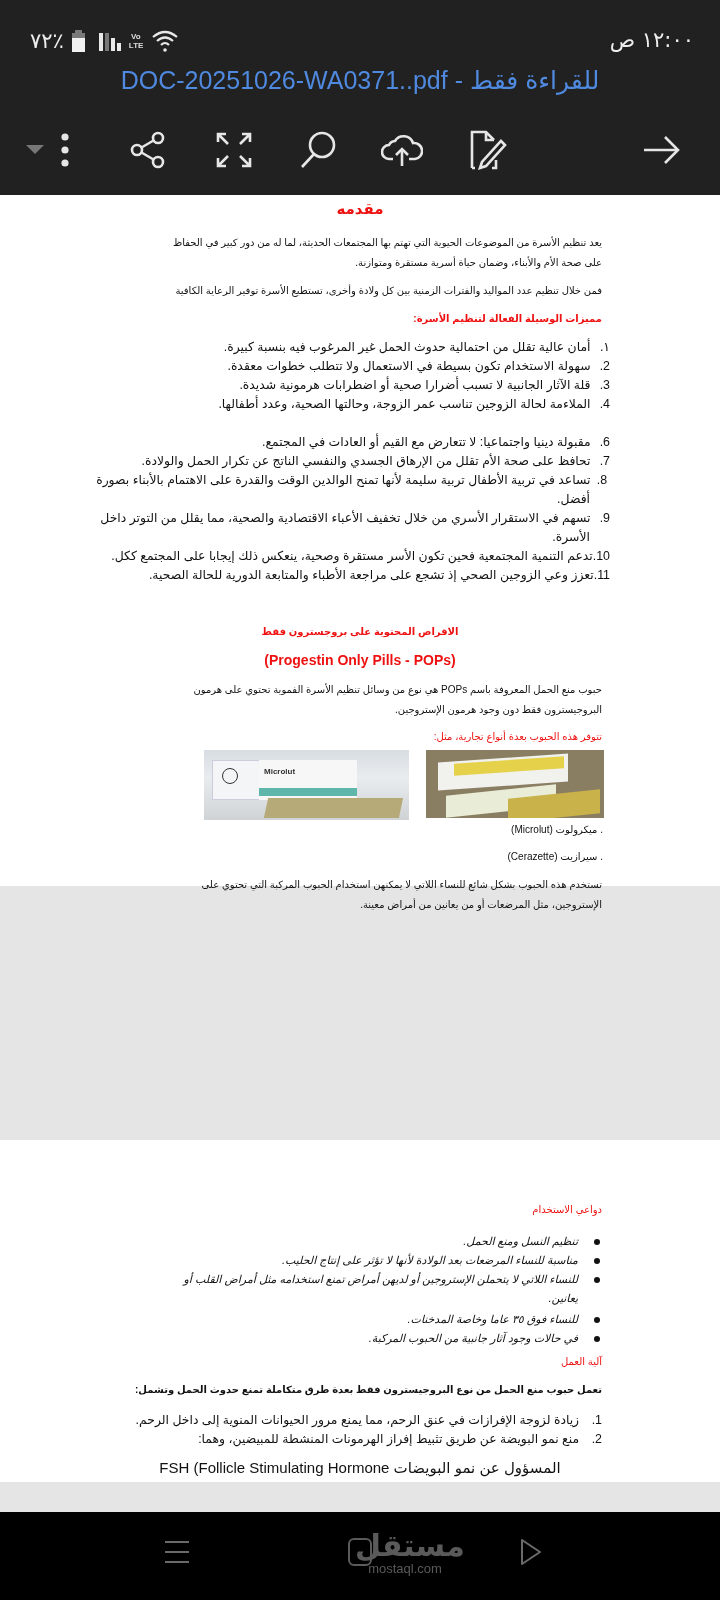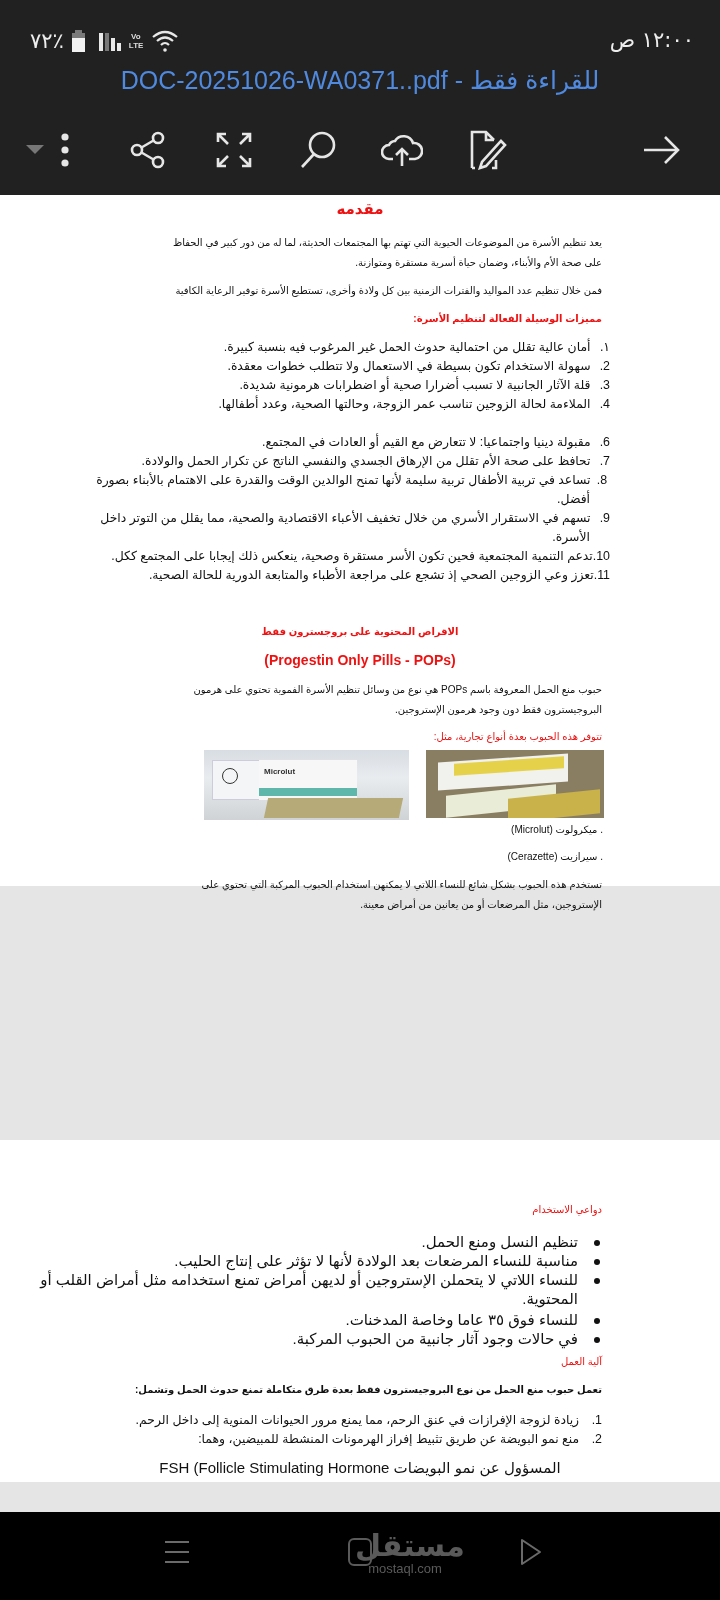--- a/index.html
+++ b/index.html
@@ -41,21 +41,21 @@
 
   .center { text-align: center; left: 0; width: 720px; }
 
   .list-row { position: absolute; right: 110px; font-size: 12.4px; color: #111; direction: rtl; text-align: right; white-space: nowrap; line-height: 19px; }
   .list-num { display: inline-block; min-width: 16px; }
 
   .pill-img { position: absolute; overflow: hidden; }
   .img-microlut { background: linear-gradient(180deg, #d8dde3 0%, #e9ecef 40%, #cfd3d6 100%); }
   .img-cerazette { background: #8a7e62; }
 
-  .bullet-row { position: absolute; right: 120px; font-size: 15px; color: #111; direction: rtl; text-align: right; line-height: 19px; white-space: nowrap; }
+  .bullet-row { position: absolute; right: 120px; font-size: 11px; color: #111; direction: rtl; text-align: right; line-height: 19px; white-space: nowrap; font-style: italic; }
   .bullet { display: inline-block; width: 6px; height: 6px; border-radius: 50%; background: #111; margin-left: 16px; vertical-align: middle; }
 
   
   .bottom-nav { position: absolute; top: 1512px; left: 0; width: 720px; height: 88px; background: #000; z-index: 5; }
   .nav-btn { position: absolute; top: 20px; height: 40px; display: flex; align-items: center; justify-content: center; cursor: pointer; }
   .watermark { position: absolute; top: 18px; left: 310px; width: 100px; text-align: center; color: #5a5a5a; margin-left: 45px; }
   .watermark .ar { font-size: 30px; font-weight: bold; line-height: 32px; font-family: "DejaVu Sans", sans-serif; }
   .watermark .en { font-size: 13px; line-height: 14px; }
 </style>
 </head>
@@ -201,21 +201,21 @@
     <div class="t rtl" style="top:680px;right:118px;">تستخدم هذه الحبوب بشكل شائع للنساء اللاتي لا يمكنهن استخدام الحبوب المركبة التي تحتوي على</div>
     <div class="t rtl" style="top:700px;right:118px;">الإستروجين، مثل المرضعات أو من يعانين من أمراض معينة.</div>
   </div>
 
   <div class="page page2">
     <div class="t rtl red" style="top:60px;right:118px;">دواعي الاستخدام</div>
 
     <div class="bullet-row" style="top:92px;"><span class="bullet"></span><span>تنظيم النسل ومنع الحمل.</span></div>
     <div class="bullet-row" style="top:111px;"><span class="bullet"></span><span>مناسبة للنساء المرضعات بعد الولادة لأنها لا تؤثر على إنتاج الحليب.</span></div>
     <div class="bullet-row" style="top:130px;"><span class="bullet"></span><span>للنساء اللاتي لا يتحملن الإستروجين أو لديهن أمراض تمنع استخدامه مثل أمراض القلب أو</span></div>
-    <div class="bullet-row" style="top:149px;right:142px;">المحتوية.</div>
+    <div class="bullet-row" style="top:149px;right:142px;">يعانين.</div>
     <div class="bullet-row" style="top:170px;"><span class="bullet"></span><span>للنساء فوق ٣٥ عاما وخاصة المدخنات.</span></div>
     <div class="bullet-row" style="top:189px;"><span class="bullet"></span><span>في حالات وجود آثار جانبية من الحبوب المركبة.</span></div>
 
     <div class="t rtl red" style="top:212px;right:118px;">آلية العمل</div>
     <div class="t rtl bold" style="top:240px;right:118px;">تعمل حبوب منع الحمل من نوع البروجيسترون فقط بعدة طرق متكاملة تمنع حدوث الحمل وتشمل:</div>
 
     <div class="list-row" style="top:271px;right:118px;"><span class="list-num">1.</span>&nbsp; <span>زيادة لزوجة الإفرازات في عنق الرحم، مما يمنع مرور الحيوانات المنوية إلى داخل الرحم.</span></div>
     <div class="list-row" style="top:290px;right:118px;"><span class="list-num">2.</span>&nbsp; <span>منع نمو البويضة عن طريق تثبيط إفراز الهرمونات المنشطة للمبيضين، وهما:</span></div>
 
     <div class="t" style="top:318px;left:0;width:720px;text-align:center;direction:ltr;font-size:15px;">FSH (Follicle Stimulating Hormone المسؤول عن نمو البويضات</div>

